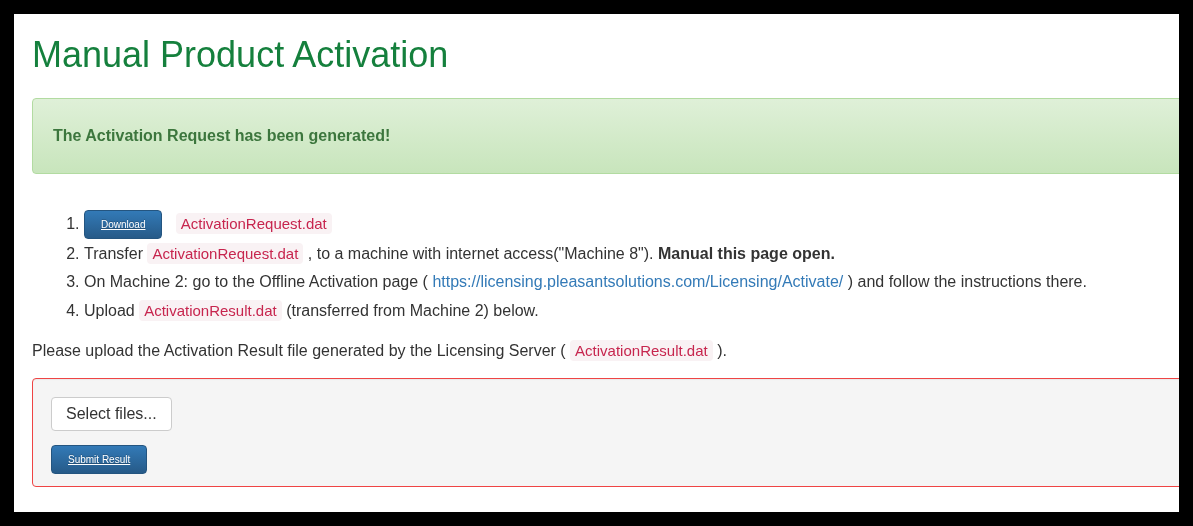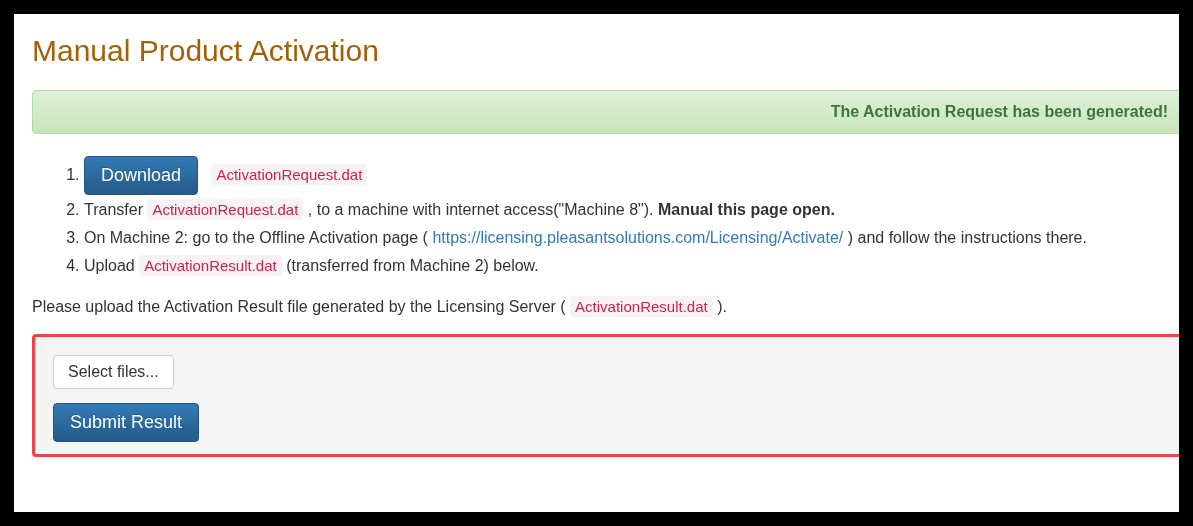--- a/index.html
+++ b/index.html
@@ -17,78 +17,78 @@
       height: 526px;
     }
     .panel {
       background: #fff;
       width: 100%;
       height: 100%;
       padding: 0 0 0 18px;
       overflow: hidden;
     }
     h2.title {
-      font-size: 30px;
+      font-size: 36px;
       font-weight: 500;
       margin: 20px 0 22px 0;
-      color: #a16207;
+      color: #15803d;
     }
     .alert-success {
       background: linear-gradient(to bottom, #dff0d8 0%, #c8e5bc 100%);
       border: 1px solid #b2dba1;
       border-radius: 4px;
       color: #3c763d;
-      padding: 12px 20px;
+      padding: 28px 20px;
       font-weight: 700;
       font-size: 16px;
-      margin-bottom: 22px;
+      margin-bottom: 36px;
       margin-right: -10px; 
-      text-align: right;
     }
     ol.steps {
       margin: 0 0 18px 0;
       padding-left: 52px;
       font-size: 16px;
       line-height: 1.7;
     }
     ol.steps li {
       margin-bottom: 1px;
     }
     .btn-primary {
       display: inline-block;
       background: linear-gradient(to bottom, #337ab7 0%, #265a88 100%);
       border: 1px solid #245580;
       color: #fff;
       padding: 8px 16px;
-      font-size: 18px;
+      font-size: 10px;
       border-radius: 4px;
       cursor: pointer;
       vertical-align: middle;
       text-shadow: 0 -1px 0 rgba(0,0,0,0.2);
+      text-decoration: underline;
     }
     code.file {
       font-family: Liberation Sans, sans-serif;
       font-size: 15px;
       color: #c7254e;
       background: #f9f2f4;
       padding: 2px 5px;
       border-radius: 4px;
     }
     a.link {
       color: #337ab7;
       text-decoration: none;
       text-align: center;
     }
     p.upload-intro {
       margin: 16px 0 18px 0;
       font-size: 16px;
     }
     .upload-well {
       background: #f5f5f5;
-      border: 3px solid #ef4444;
+      border: 1px solid #ef4444;
       border-radius: 4px;
       padding: 18px 18px 12px 18px;
       margin-right: -10px;
       box-shadow: inset 0 1px 1px rgba(0,0,0,0.05);
     }
     .btn-select {
       display: inline-block;
       background: #fff;
       border: 1px solid #ccc;
       color: #333;

